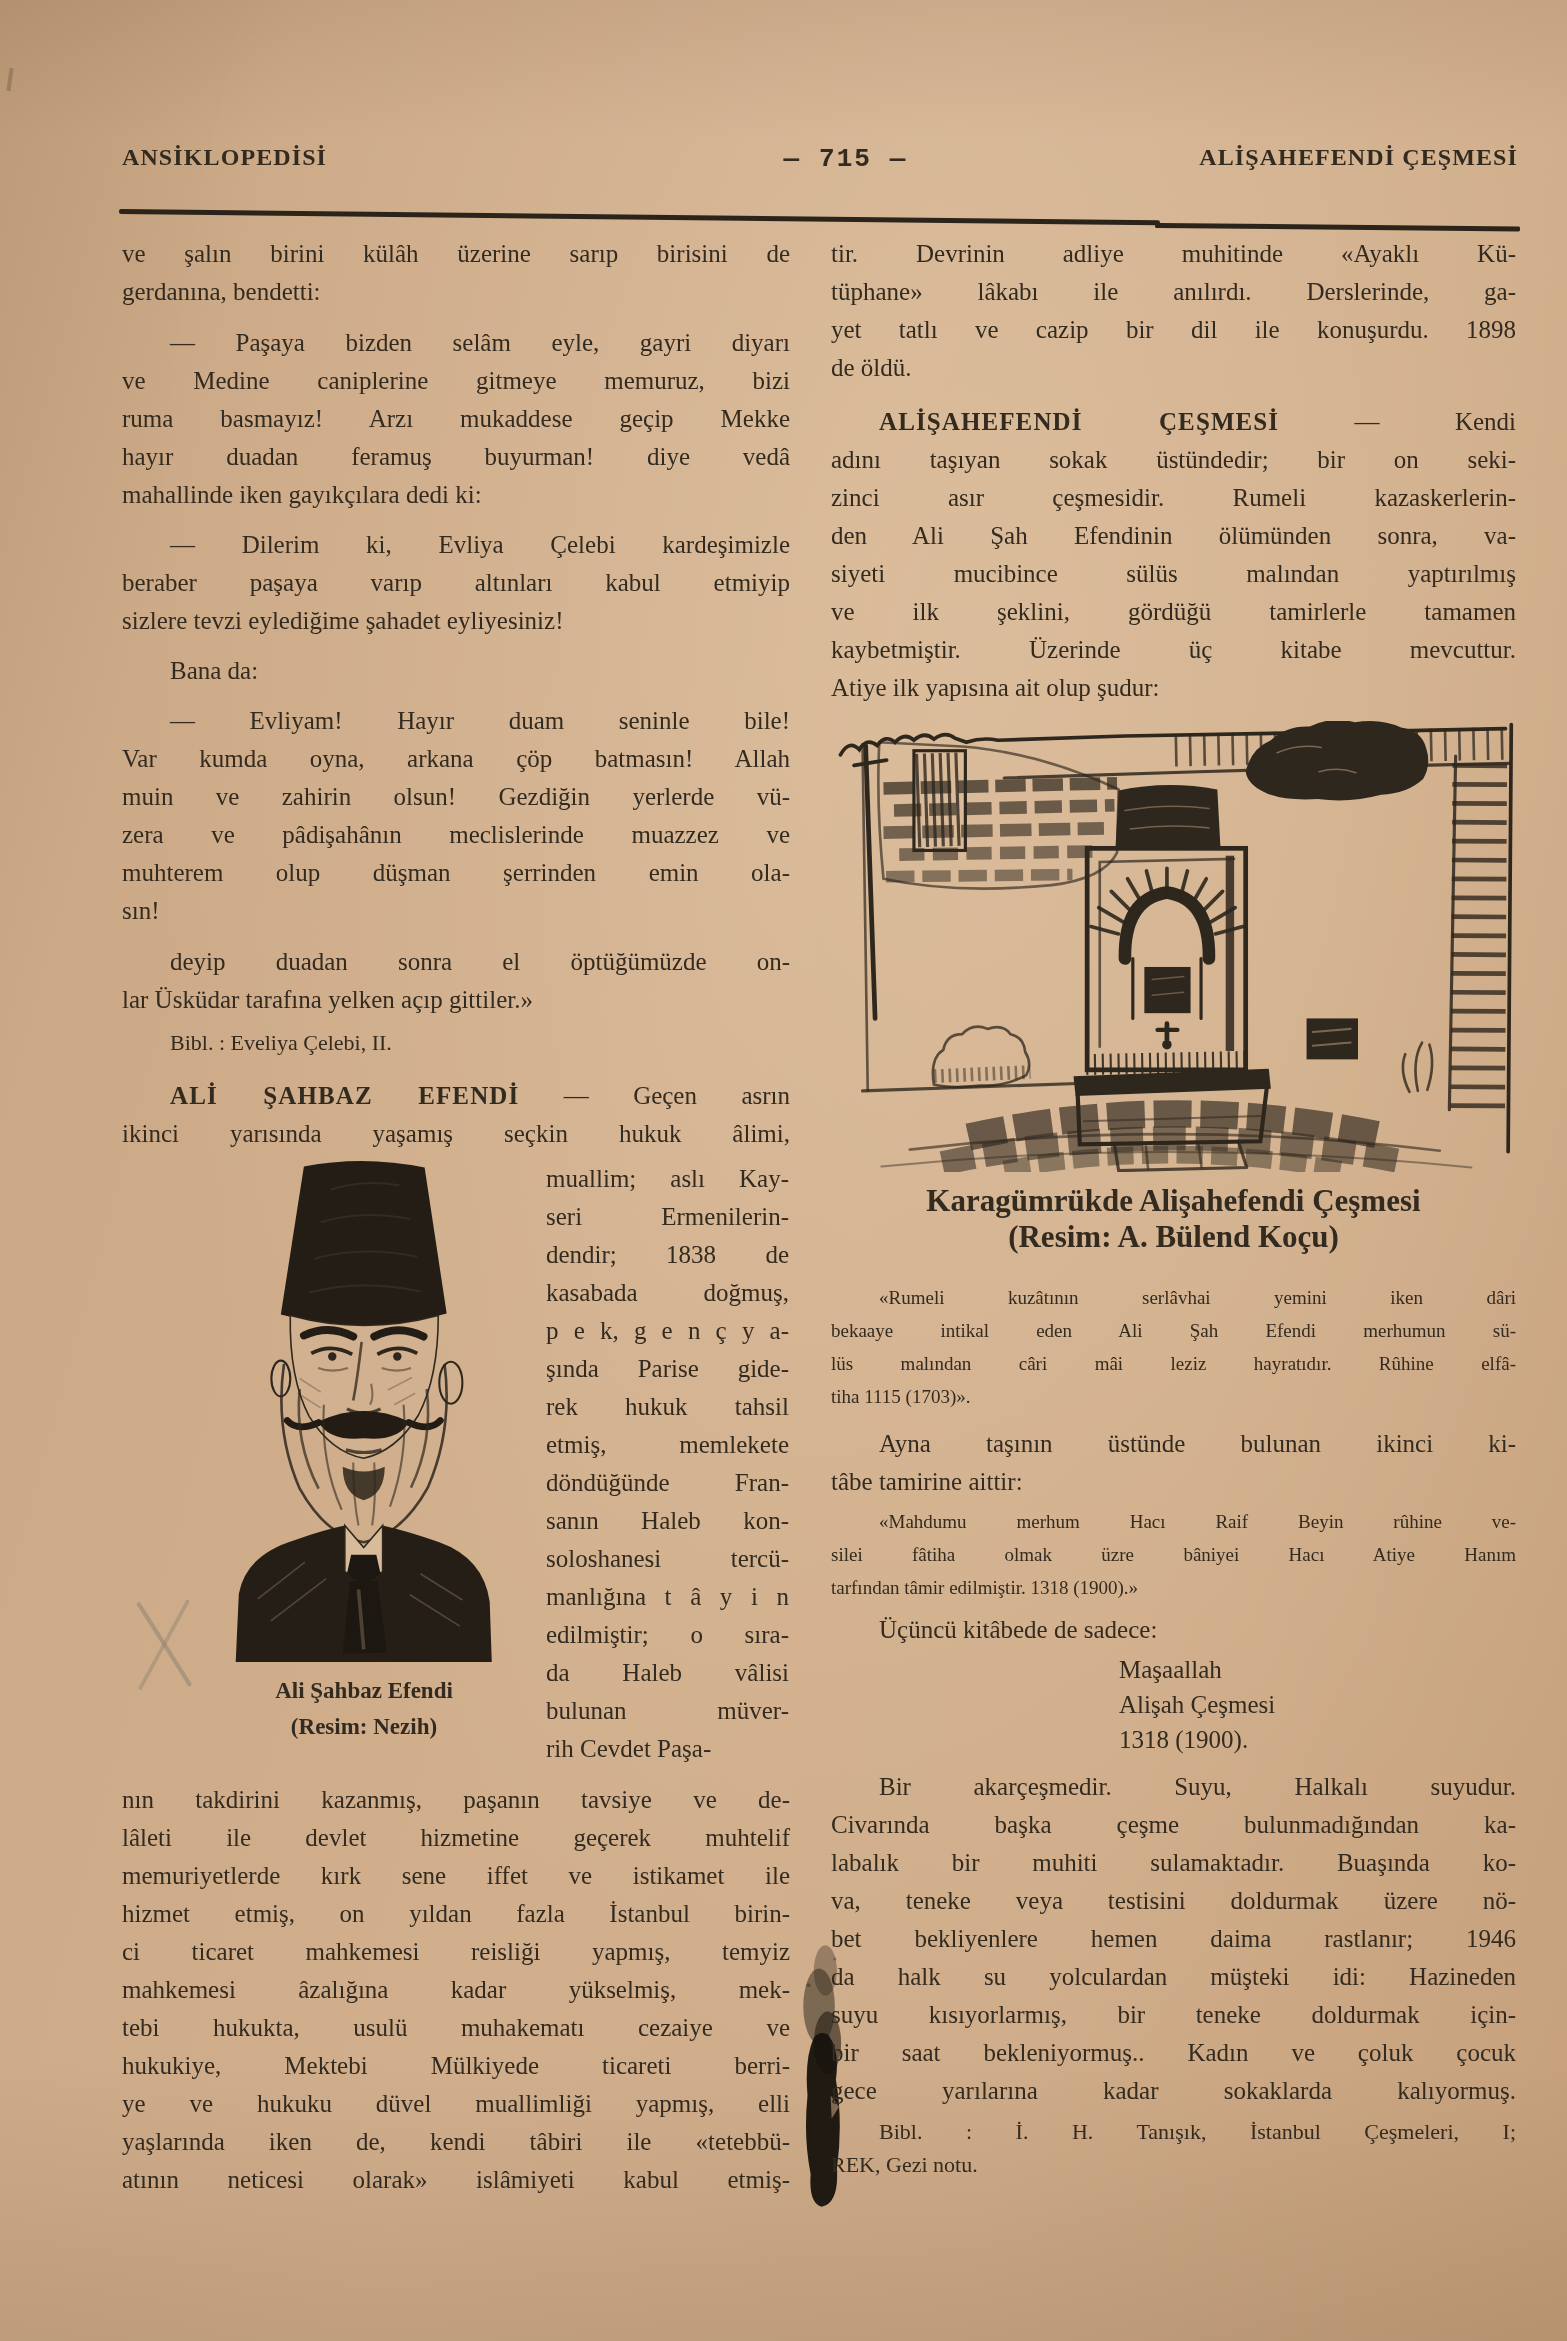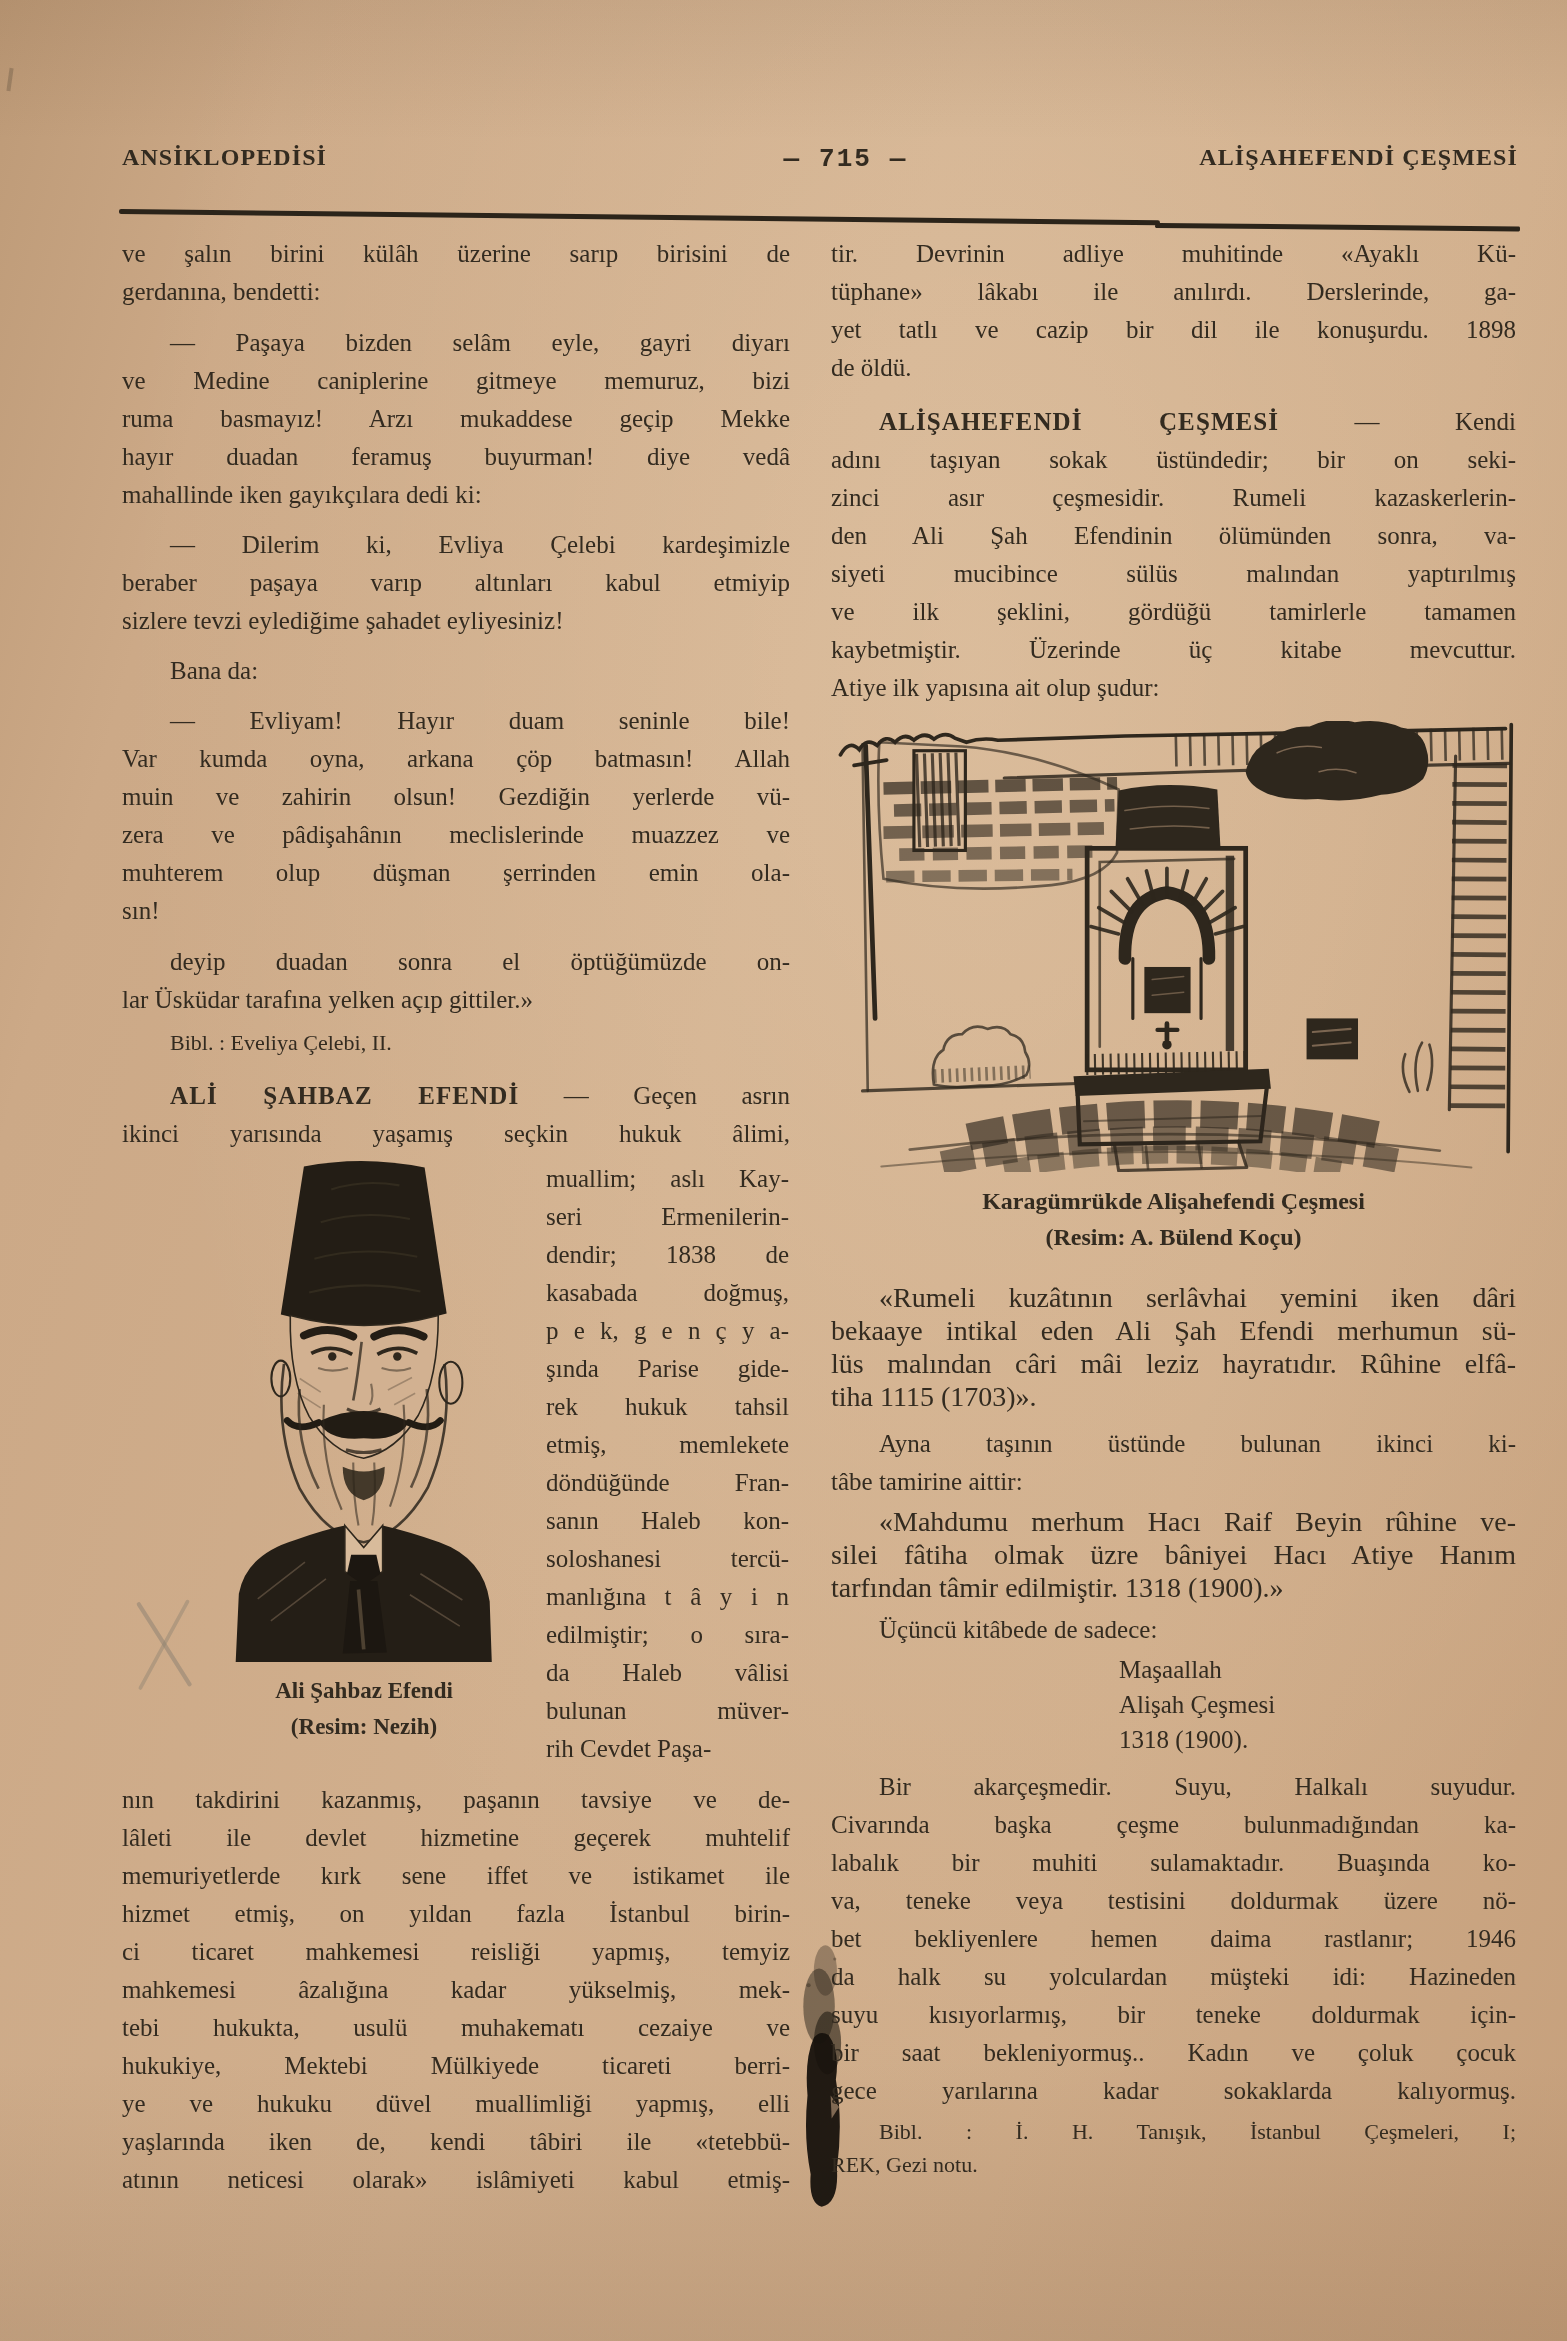--- a/index.html
+++ b/index.html
@@ -16,26 +16,26 @@
   }
   .hrule{position:absolute;background:#2b241a;border-radius:2.1px;}
   .hdr{position:absolute;top:119px;font-weight:bold;font-size:24px;letter-spacing:1.1px;white-space:nowrap;margin-top:25px;}
   .pgnum{font-weight:bold;letter-spacing:2.1px;text-align:center;font-family:Liberation Mono, monospace;}
   .col{position:absolute;}
   .ln{font-size:25px;line-height:38px;text-align:justify;text-align-last:justify;}
   .ln.nj{text-align-last:left;}
   .ln.ind{text-indent:48px;}
   .para{margin:0;}
   .p-bib .ln{font-size:22px;line-height:33px;}
-  .p-quote .ln{font-size:28px;line-height:33px;}
+  .p-quote .ln{font-size:19px;line-height:33px;}
   .p-inset{padding-left:288px;}
   .p-inset .ln{line-height:35px;text-align:left;text-align-last:left;}
   .hd{font-weight:bold;letter-spacing:1.1px;}
   .caption{font-weight:bold;text-align:center;}
-  .ill-caption-line{font-size:24px;line-height:36px;font-weight:bold;text-align:center;}
+  .ill-caption-line{font-size:31px;line-height:36px;font-weight:bold;text-align:center;}
   .portrait-caption-line{font-size:23px;line-height:36px;font-weight:bold;text-align:center;}
   .illus-block{width:100%;}
   svg{display:block;}
 </style>
 </head>
 <body>
 
 <div class="page">
 
   <div style="position:absolute;left:8.4px;top:68px;width:3.7px;height:23px;background:rgba(60,50,40,.25);transform:rotate(8deg);"></div>

